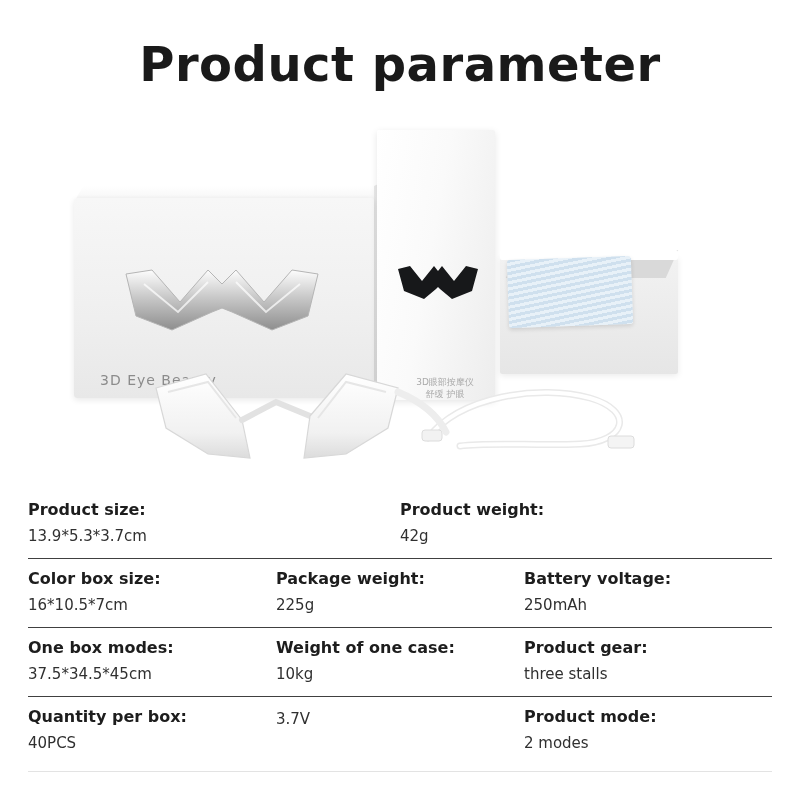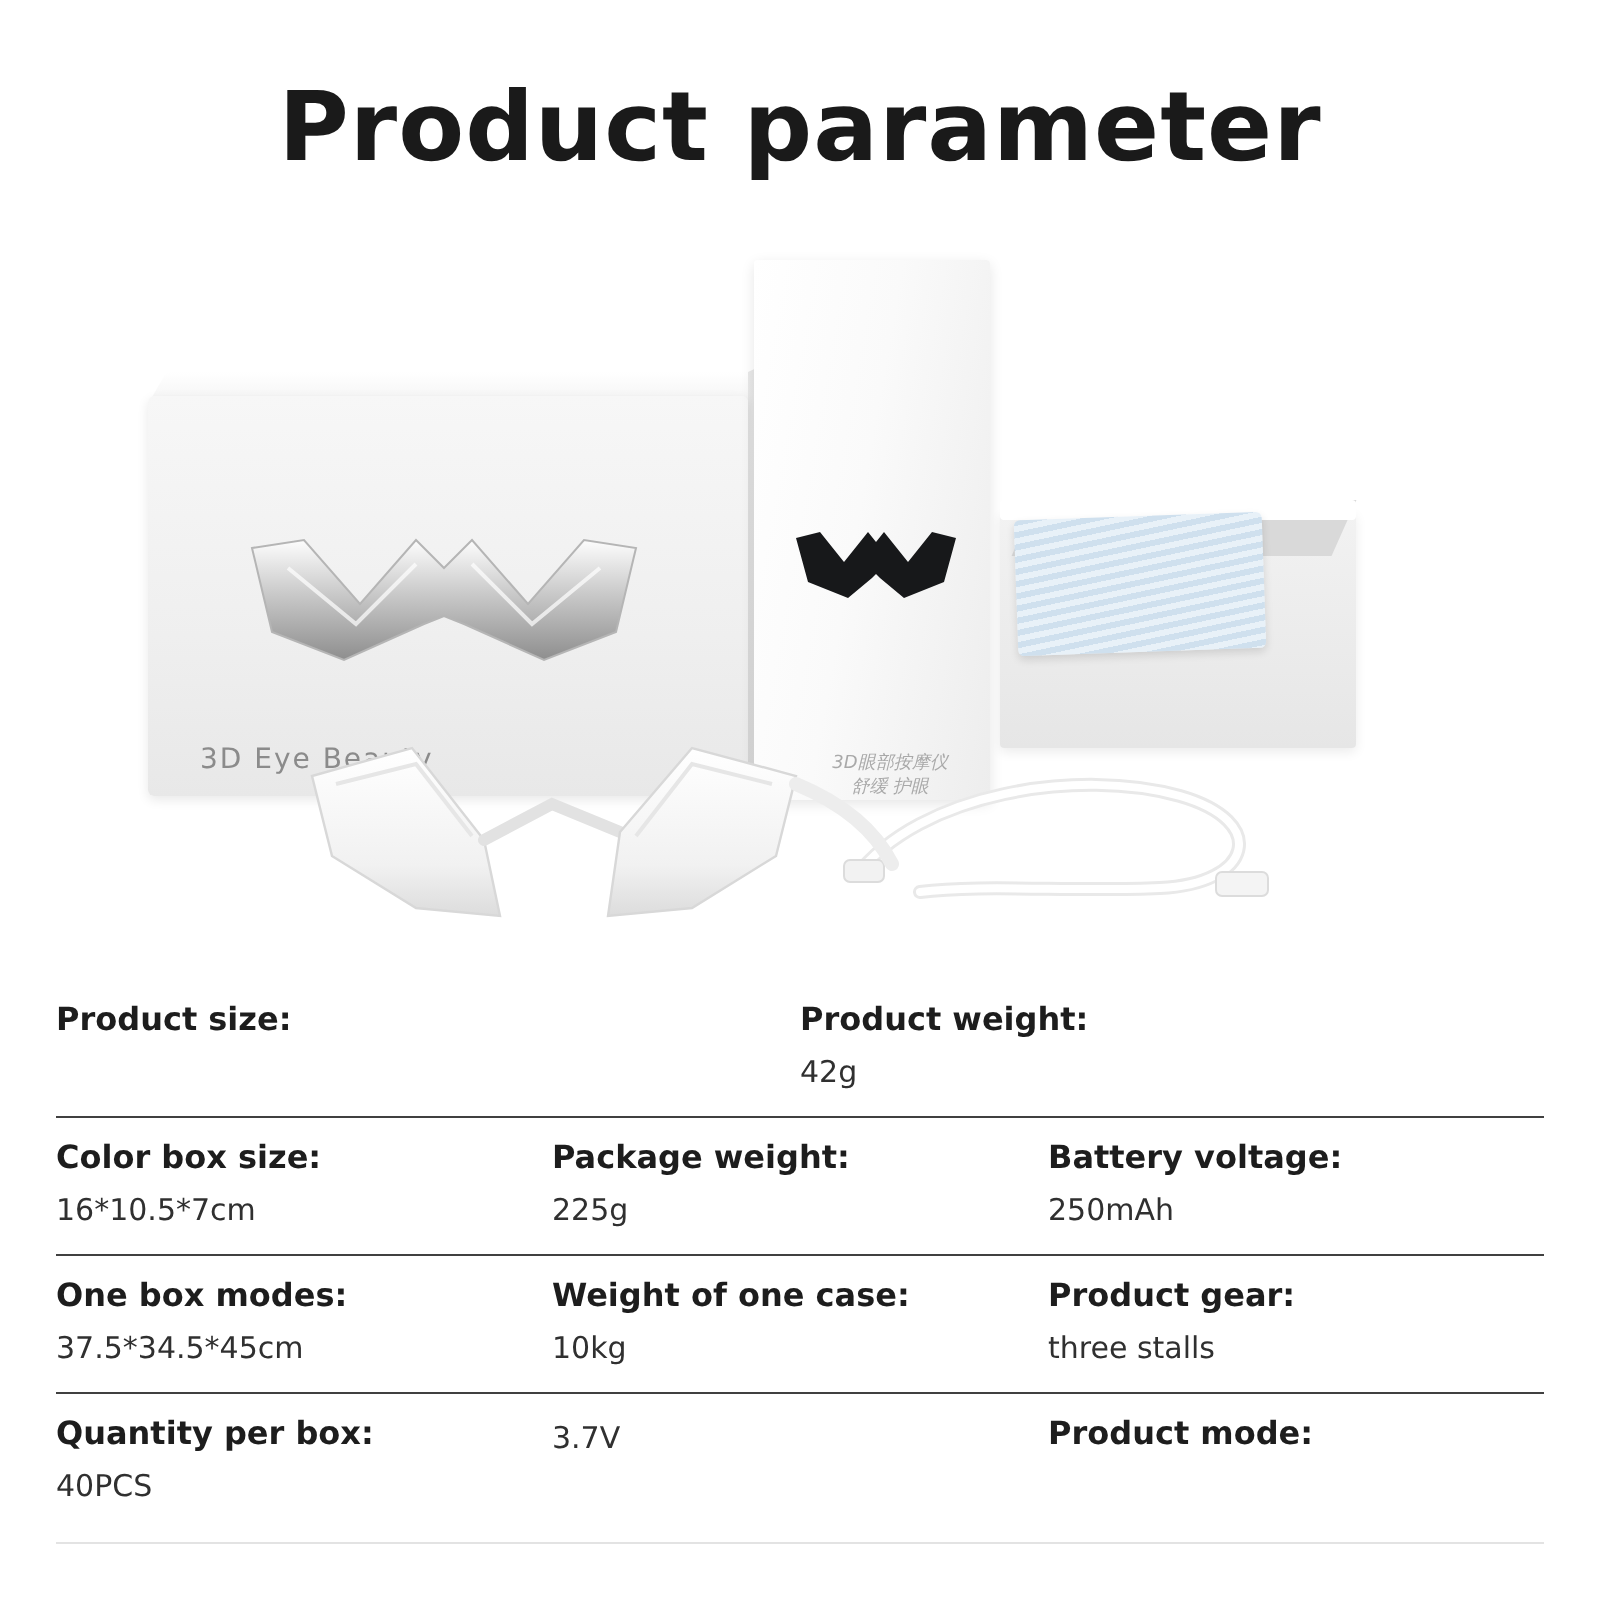--- a/index.html
+++ b/index.html
@@ -116,21 +116,20 @@
   }
   .box-tall-text {
     position: absolute;
     left: 400px;
     top: 266px;
     width: 90px;
     text-align: center;
     font-size: 9px;
     color: #a9a9a9;
     line-height: 12px;
-    font-style: italic;
   }
 
   
   .box-open {
     position: absolute;
     left: 500px;
     top: 146px;
     width: 178px;
     height: 118px;
     background: linear-gradient(180deg, #f2f2f2 0%, #e6e6e6 100%);
@@ -300,20 +299,21 @@
       <path d="M248,30 C272,40 288,54 296,70" fill="none" stroke="#ededed" stroke-width="7" stroke-linecap="round"></path>
     </svg>
 
   </div>
 
   <div class="specs">
 
     <div class="spec-row">
       <div class="spec-cell">
         <div class="spec-label">Product size:</div>
+        <div class="spec-value">13.9*5.3*3.7cm</div>
       </div>
       <div class="spec-cell">
         <div class="spec-label">Product weight:</div>
         <div class="spec-value">42g</div>
       </div>
     </div>
 
     <div class="spec-row">
       <div class="spec-cell">
         <div class="spec-label">Color box size:</div>
@@ -347,20 +347,21 @@
     <div class="spec-row">
       <div class="spec-cell">
         <div class="spec-label">Quantity per box:</div>
         <div class="spec-value">40PCS</div>
       </div>
       <div class="spec-cell">
         <div class="spec-value">3.7V</div>
       </div>
       <div class="spec-cell">
         <div class="spec-label">Product mode:</div>
+        <div class="spec-value">2 modes</div>
       </div>
     </div>
 
   </div>
 
   <div class="bottom-rule"></div>
 
 </div>
 
 </body></html>

